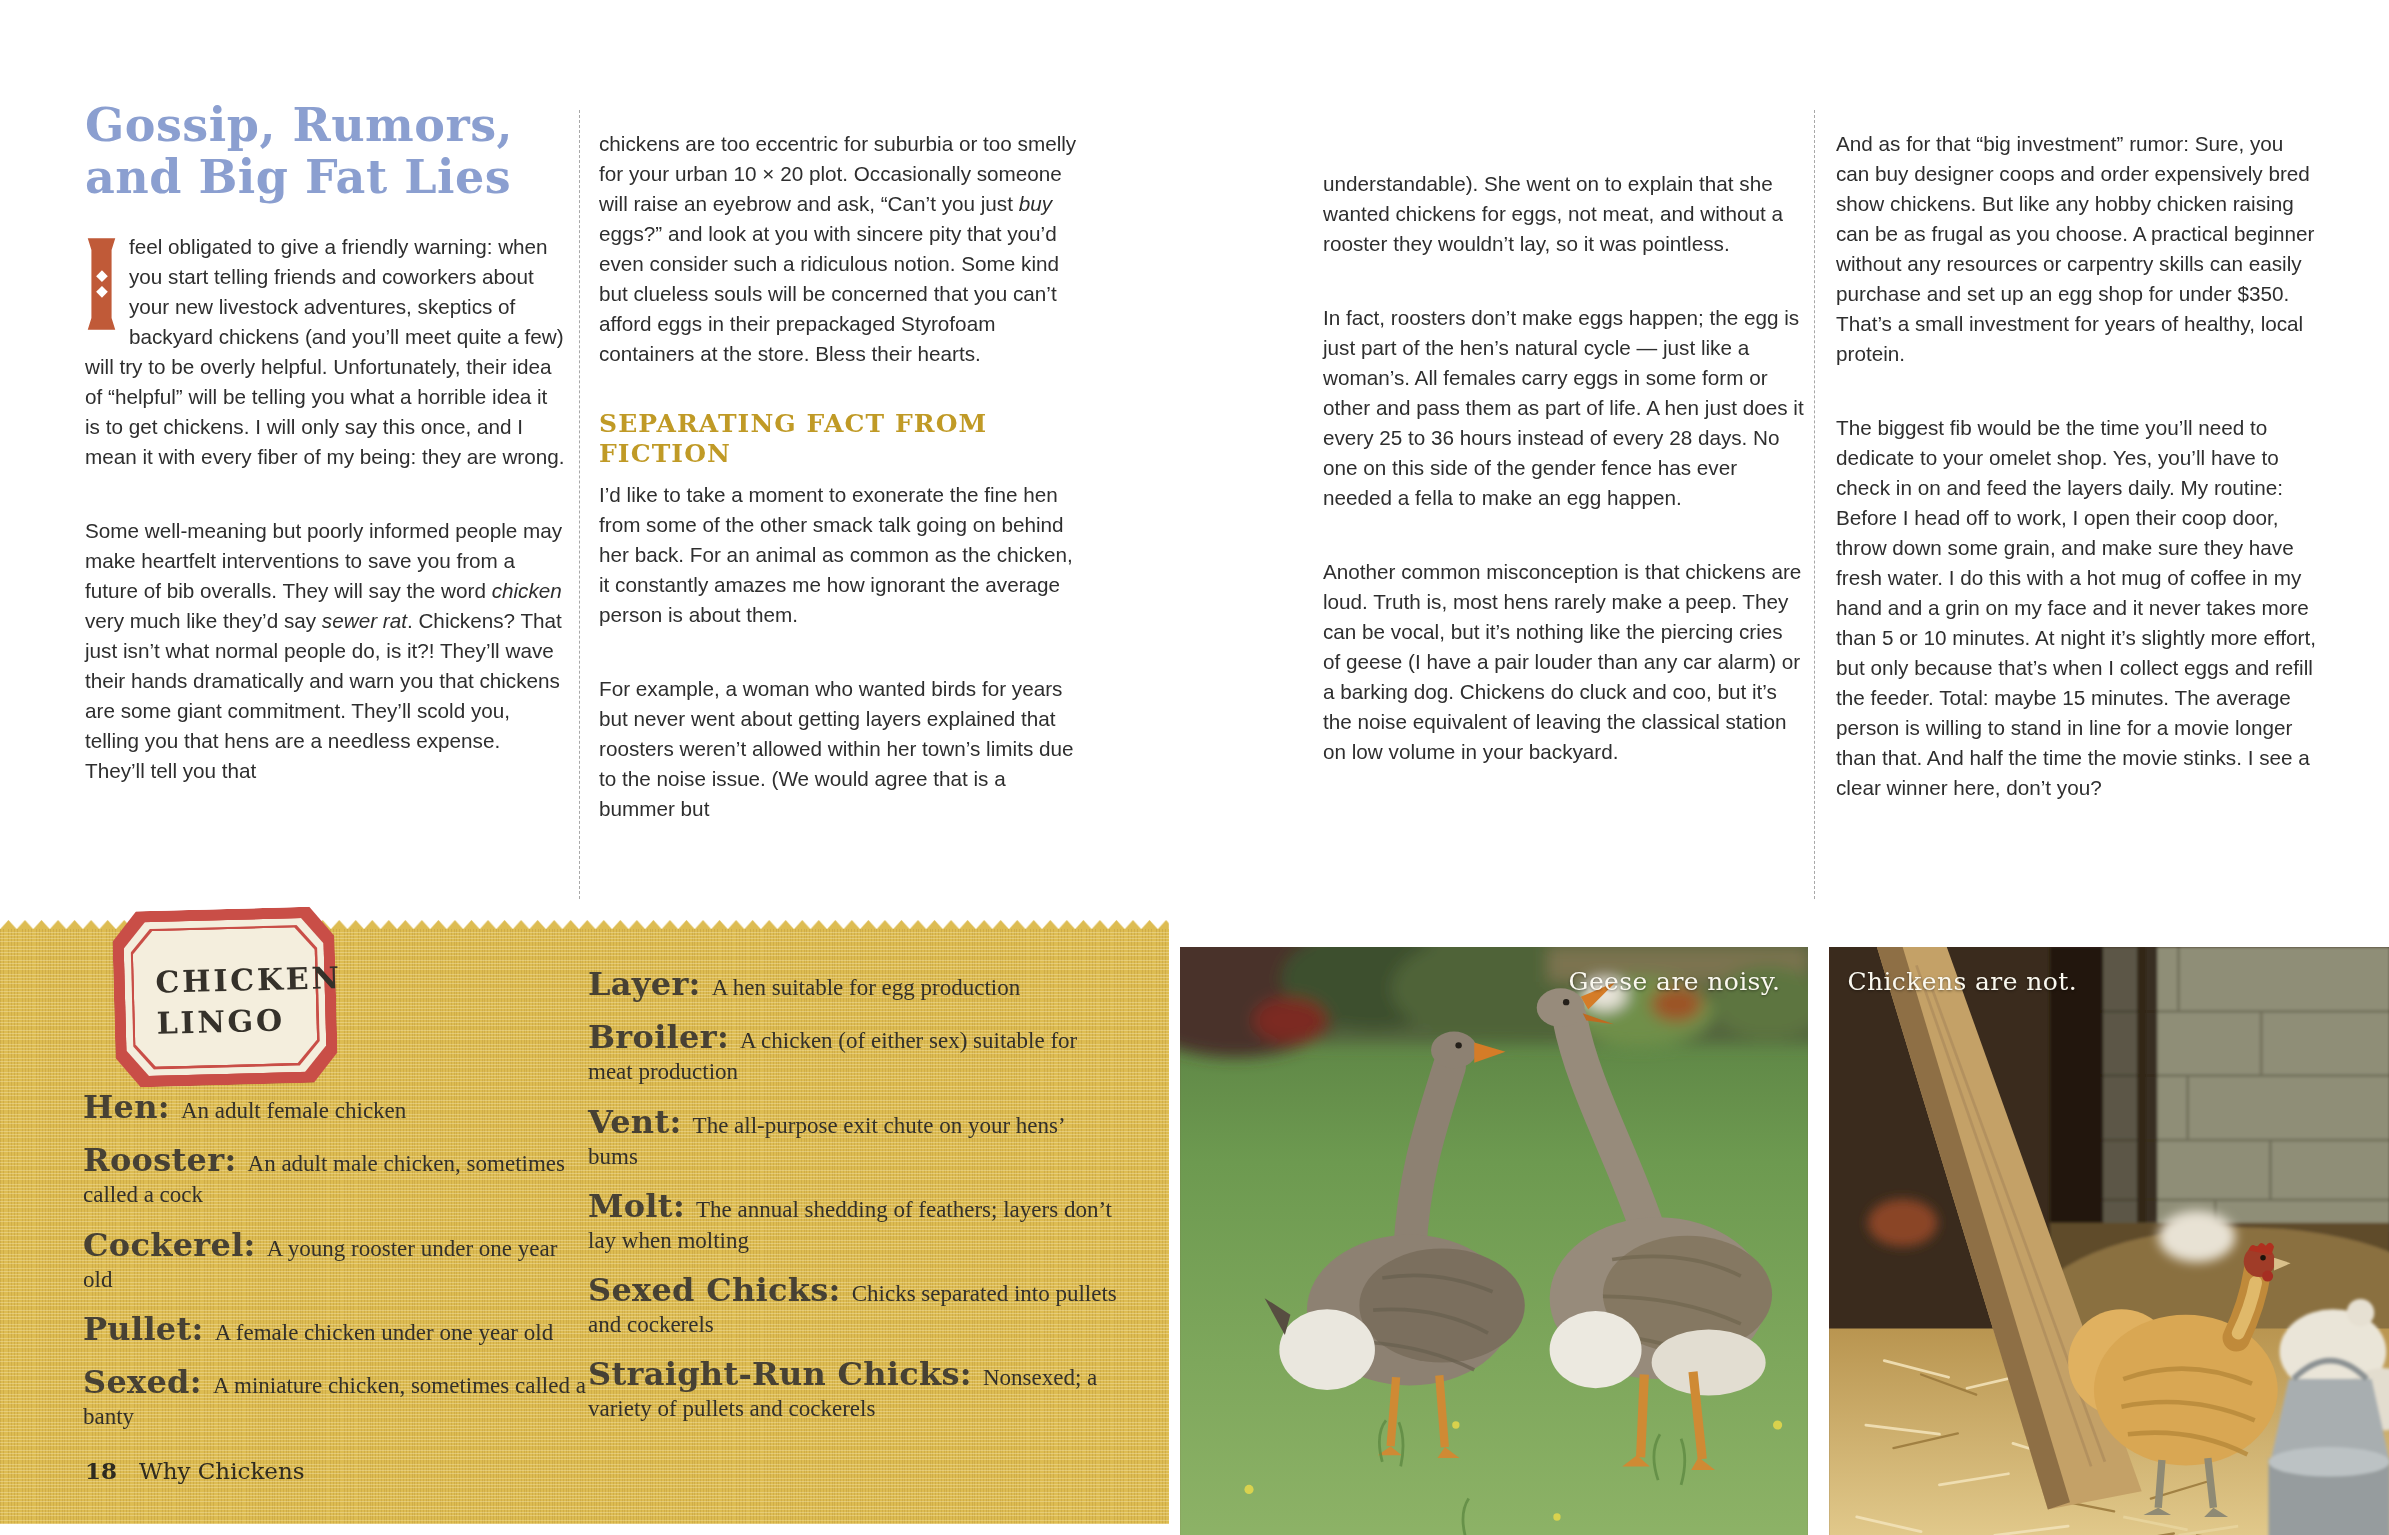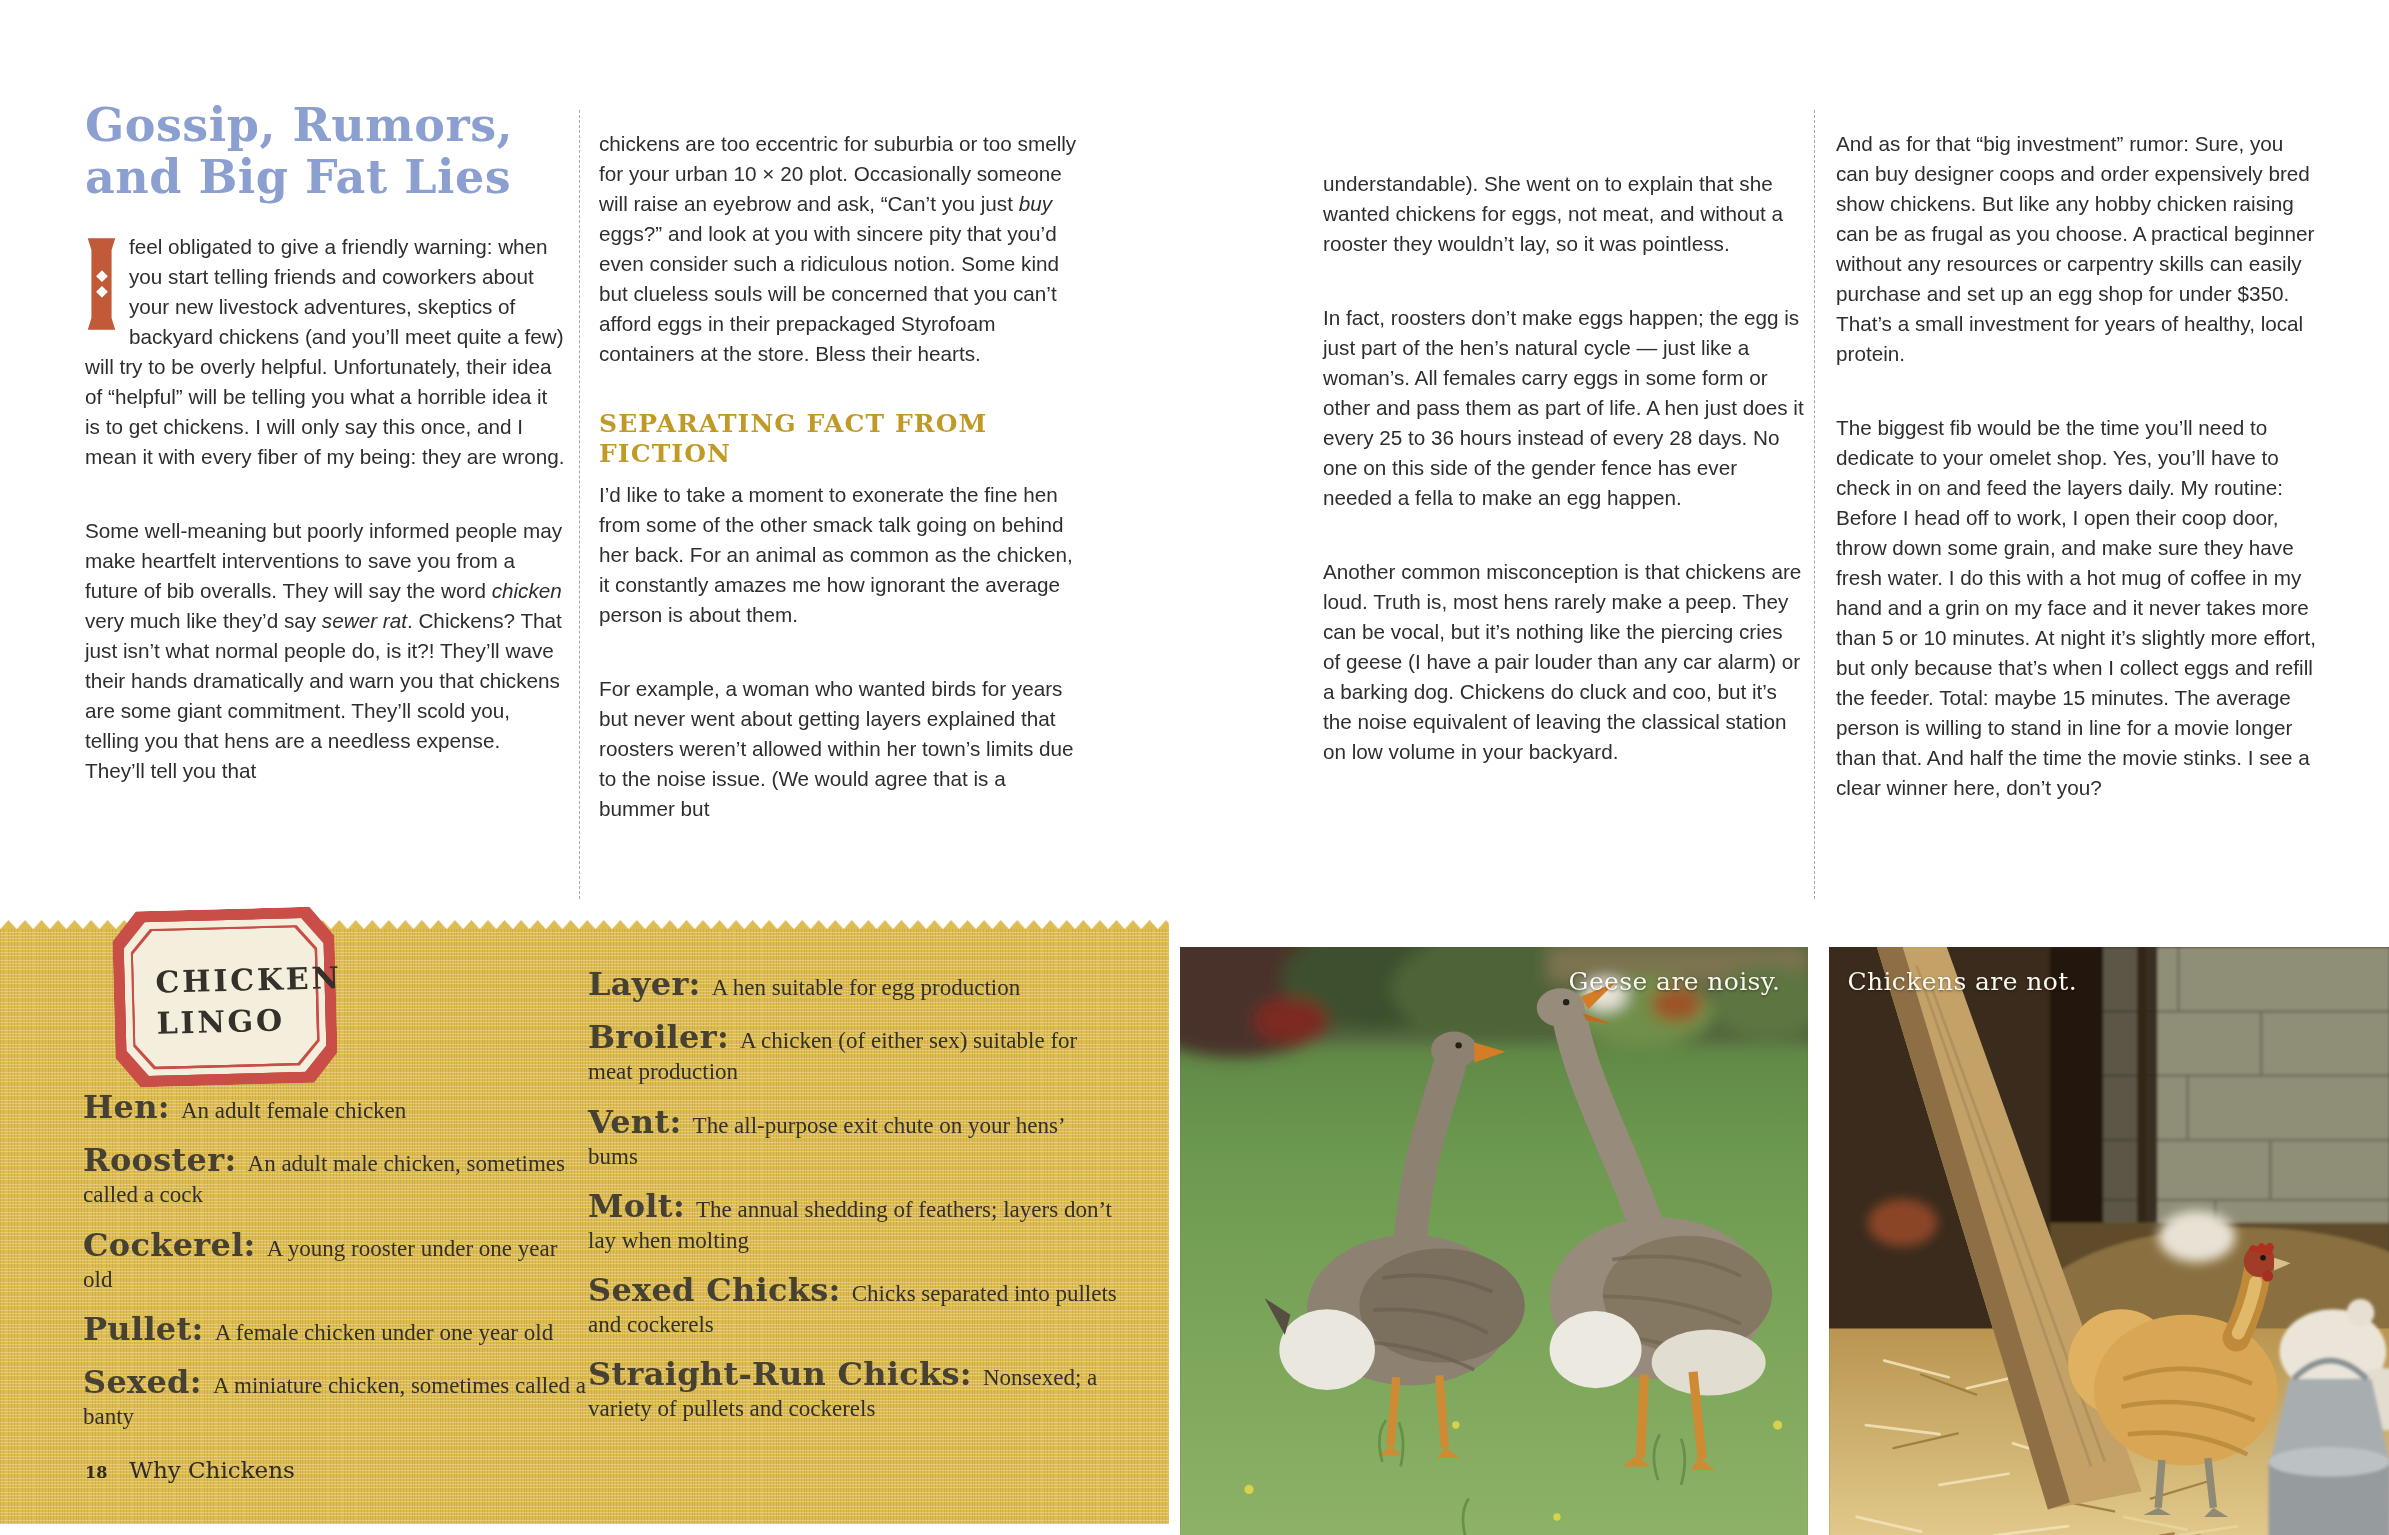--- a/index.html
+++ b/index.html
@@ -38,21 +38,21 @@
 
   .lingo-col{position:absolute;font-family:"Liberation Serif",serif;font-size:23px;
              line-height:31px;color:#33302a;}
   .lingo-left{left:83px;top:163px;width:504px;}
   .lingo-right{left:588px;top:40px;width:531px;}
   .lingo-col .item{margin:0 0 19.3px 0;}
   .term{font-family:"DejaVu Serif",serif;font-weight:bold;font-size:32px;color:#474134;
         margin-right:11px;letter-spacing:0.3px;}
 
   .panel-footer{position:absolute;left:85px;top:528px;}
-  .page-num{font-family:"DejaVu Serif",serif;font-weight:bold;font-size:16px;color:#2f2b20;margin-right:22px;}
+  .page-num{font-family:"DejaVu Serif",serif;font-weight:bold;font-size:23px;color:#2f2b20;margin-right:22px;}
   .chapter{font-family:"DejaVu Serif",serif;font-size:23px;color:#2f2b20;}
 
   
   .photo{position:absolute;top:947px;height:615px;overflow:hidden;background:#7f1d1d;}
   .photo-geese{left:1180px;width:628px;}
   .photo-chickens{left:1829px;width:577px;}
   .photo svg{display:block;}
   .caption{position:absolute;font-family:"DejaVu Serif",serif;font-size:25px;color:#faf8ef;
            text-shadow:0 0.9px 2.8px rgba(0,0,0,.45);letter-spacing:0.4px;}
   .cap-geese{top:20px;right:27.6px;}

